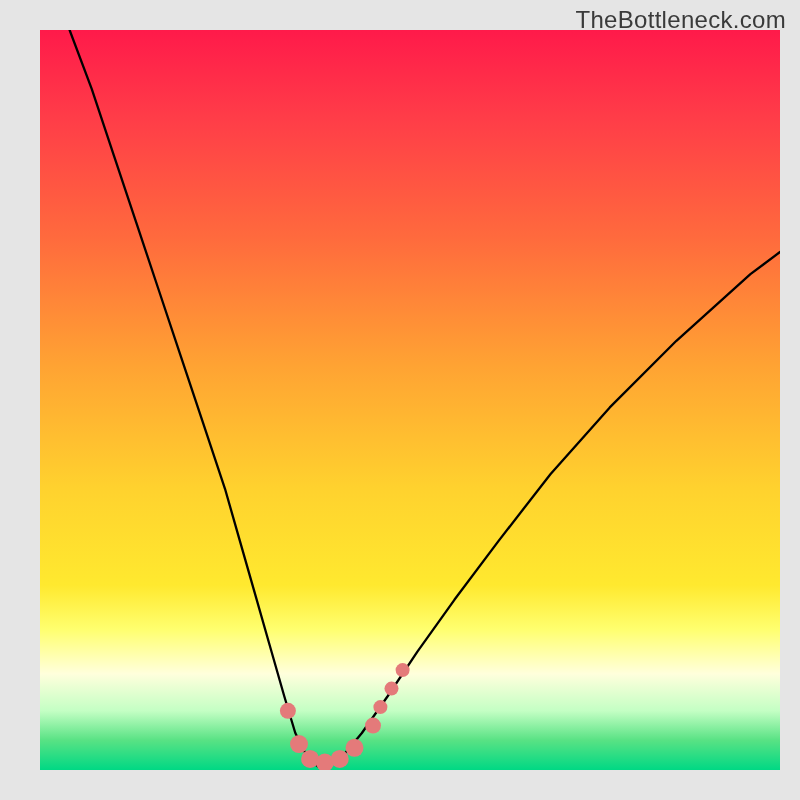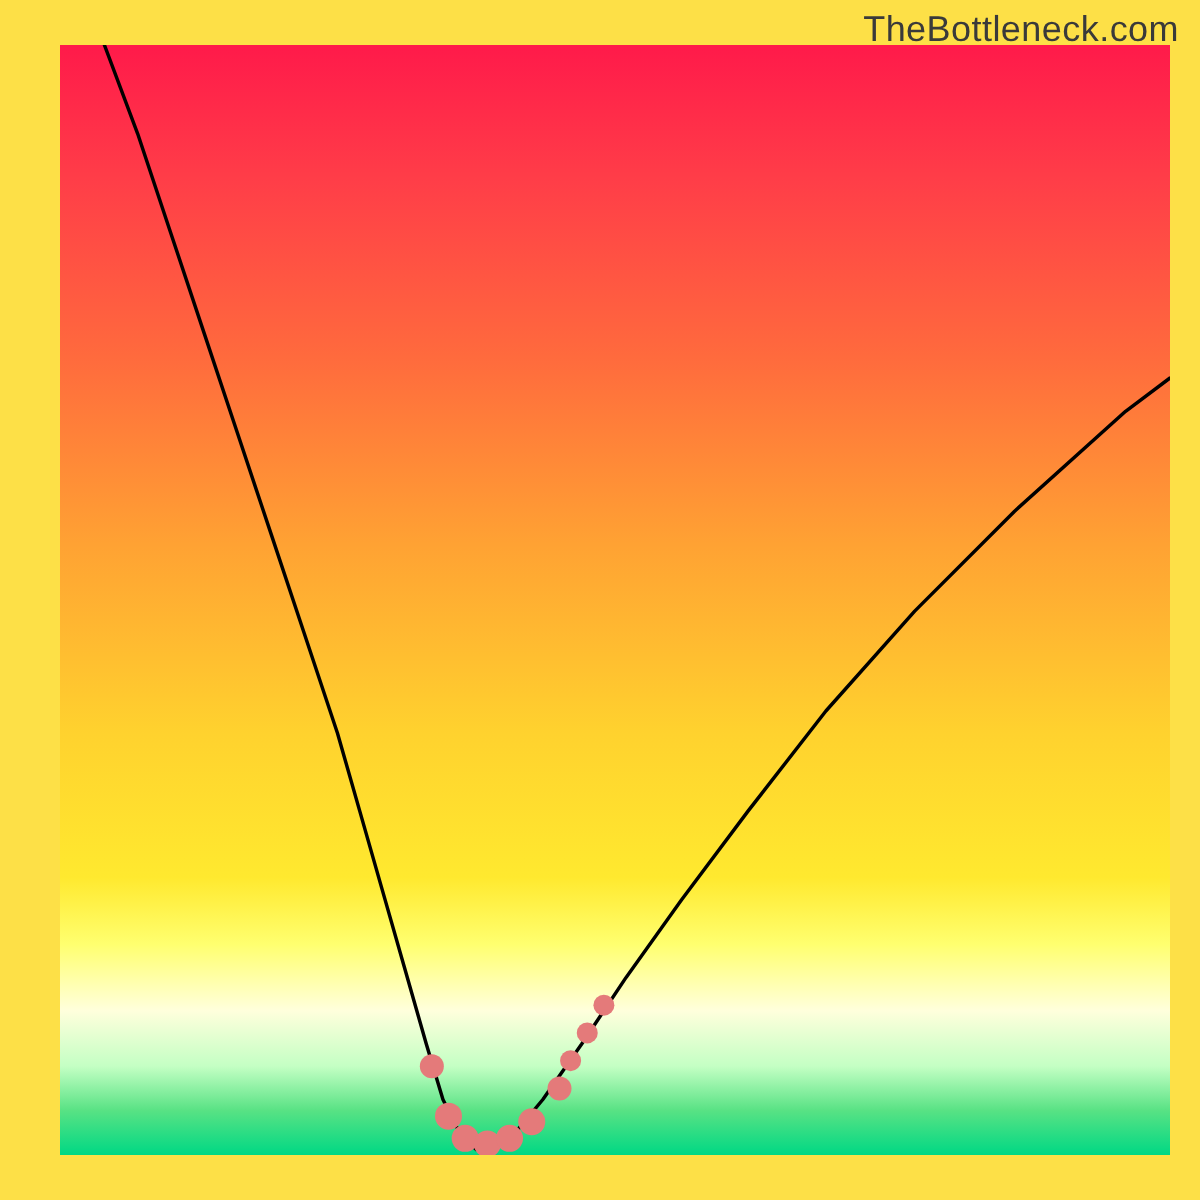--- a/index.html
+++ b/index.html
@@ -8,21 +8,21 @@
     width: 800px;
     height: 800px;
     overflow: hidden;
     background: #000;
     font-family: Arial, Helvetica, sans-serif;
   }
   .frame {
     position: relative;
     width: 800px;
     height: 800px;
-    background: #fde047;
+    background: #e5e5e5;
   }
   .plot-area {
     position: absolute;
     left: 40px;
     top: 30px;
     width: 740px;
     height: 740px;
     background: linear-gradient(
       to bottom,
       #ff1a4a 0%,

